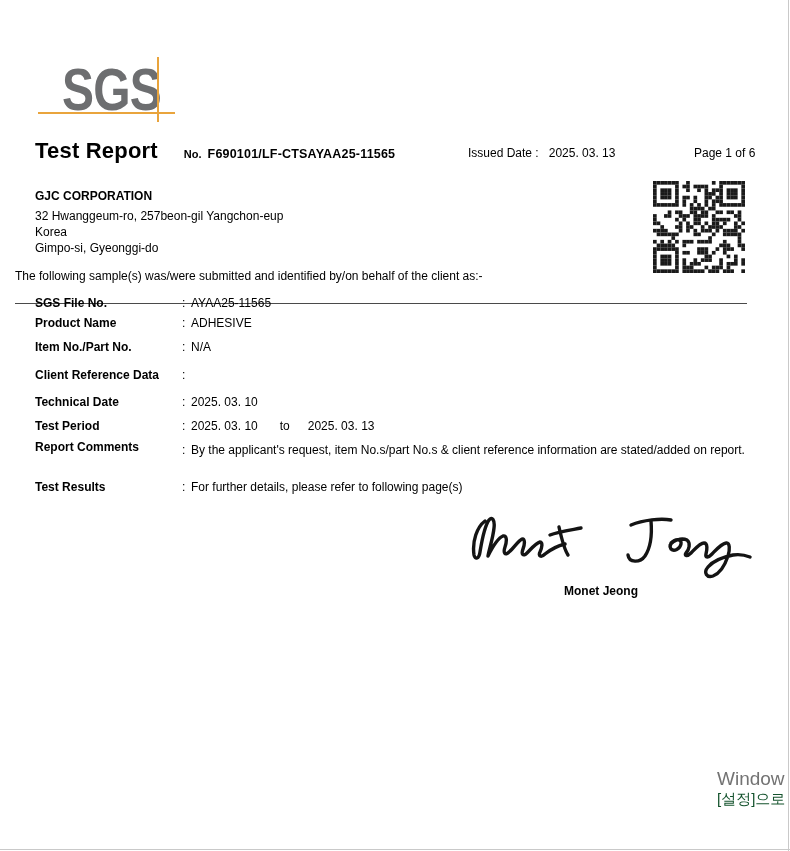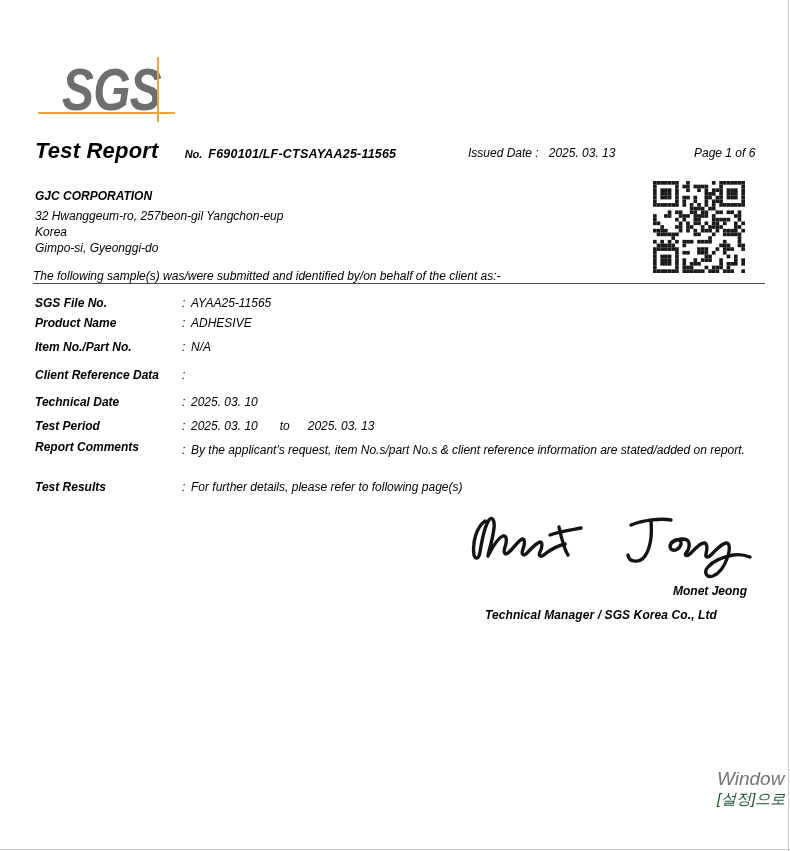--- a/index.html
+++ b/index.html
@@ -1,21 +1,20 @@
 <!DOCTYPE html>
 <html><head>
 <meta charset="utf-8">
 <style>
   * { margin:0; padding:0; box-sizing:border-box; }
   html,body { background:#fff; }
   .page {
     position:relative; width:790px; height:851px; background:#ffffff;
     font-family:"Liberation Sans","DejaVu Sans",sans-serif; color:#000;
     overflow:hidden;
-    font-style:italic;
   }
   
   .logo-wrap { position:absolute; left:62px; top:60px; }
   .logo-text {
     font-size:60px; font-weight:bold; color:#6d6e70; letter-spacing:-1px;
     line-height:1; transform:scaleX(0.8); transform-origin:left top; display:inline-block;
   }
   .logo-hline { position:absolute; left:38px; top:112px; width:137px; height:2px; background:#e9a43c; }
   .logo-vline { position:absolute; left:157px; top:57px; width:2px; height:65px; background:#e9a43c; }
   
@@ -27,37 +26,37 @@
   .issued-val { margin-left:10px; }
   .page-num { position:absolute; left:694px; top:146px; font-size:12px; }
   
   .client { position:absolute; left:35px; top:189px; }
   .client-name { font-size:12px; font-weight:bold; }
   .client-addr { margin-top:5px; font-size:12px; line-height:16px; }
   
   .qr { position:absolute; left:653px; top:181px; width:92px; height:92px; }
   .qr svg { width:92px; height:92px; fill:#1a1a1a; }
   
-  .intro { position:absolute; left:33px; top:269px; width:732px; font-size:12px;
-           padding-bottom:0; border-bottom:1px solid #4a4a4a; }
+  .intro { position:absolute; left:15px; top:269px; width:732px; font-size:12px;
+           padding-bottom:20px; border-bottom:1px solid #4a4a4a; }
   
   .fields { position:absolute; left:35px; top:0; width:730px; }
   .frow { position:absolute; left:0; font-size:12px; line-height:14px; width:730px; }
   .flabel { position:absolute; left:0; top:0; font-weight:bold; width:145px; }
   .fval { position:absolute; left:147px; top:0; width:580px; }
   .fval-inner { position:relative; padding-left:9px; display:block; }
   .colon { position:absolute; left:0; top:0; }
   .r1 { top:296px; } .r2 { top:316px; } .r3 { top:340px; } .r4 { top:368px; }
   .r5 { top:395px; } .r6 { top:419px; } .r7 { top:440px; } .r8 { top:480px; }
   .tp-to { margin-left:22px; } .tp-end { margin-left:18px; }
   .justify { text-align:justify; line-height:20px; }
   
   .sig-svg { position:absolute; left:455px; top:505px; }
   .sig-svg path { fill:none; stroke:#141414; stroke-width:3.4; stroke-linecap:round; stroke-linejoin:round; }
-  .sig-name { position:absolute; left:455px; top:584px; width:292px; text-align:right;
+  .sig-name { position:absolute; left:455px; top:584px; width:292px; text-align:center;
               font-size:12px; font-weight:bold; }
   .sig-title { position:absolute; left:455px; top:608px; width:292px; text-align:center;
                font-size:12px; font-weight:bold; letter-spacing:0.1px; }
   
   .wm1 { position:absolute; left:717px; top:768px; font-size:19px; color:#737373; white-space:nowrap; }
   .wm2 { position:absolute; left:717px; top:790px; font-size:15px; color:#14532d; white-space:nowrap; }
   
   .edge-r { position:absolute; left:788px; top:0; width:1px; height:851px; background:#c9c9c9; }
   .edge-b { position:absolute; left:0; top:849px; width:790px; height:1px; background:#c9c9c9; }
 </style>
@@ -471,21 +470,20 @@
 
   <svg class="sig-svg" width="300" height="80" viewBox="0 0 300 80" xmlns="http://www.w3.org/2000/svg">
     <path d="M30,16 C22,22 17,36 19,50 C20,55 24,54 25,47 C27,35 29,22 34,15 C37,11 40,15 39,23 C38,33 34,45 33,51 C37,43 43,33 48,31 C52,30 52,36 50,42 C48,48 50,51 54,47 C59,43 63,36 67,34 C70,33 70,39 68,44 C66,49 68,52 72,48 C76,44 81,38 85,37 C88,37 87,43 85,47 C83,51 86,53 90,49 C95,45 102,41 110,39"></path>
     <path d="M104,22 C106,31 109,44 113,50"></path>
     <path d="M95,30 C103,27 116,25 126,23"></path>
     <path d="M176,20 C188,15 206,13 216,15"></path>
     <path d="M196,16 C197,28 196,42 190,51 C185,58 174,58 173,50"></path>
     <path d="M216,38 C221,33 227,34 226,39 C225,44 219,47 216,44 C214,41 215,39 218,37 C222,34 228,33 232,35 C236,38 234,45 231,48 C229,51 232,52 236,48 C240,44 245,38 249,38 C253,38 252,45 251,49 C250,53 253,53 257,49 C261,45 266,39 271,38 C275,37 275,45 273,51 C270,60 266,68 258,71 C252,73 248,68 253,62 C258,56 268,52 278,50 C284,49 290,50 295,52"></path>
   </svg>
   <div class="sig-name">Monet Jeong</div>
-  <div class="sig-title">Technical Manager / SGS Korea Co., Ltd</div>
 
   <div class="wm1">Window</div>
   <div class="wm2">[설정]으로</div>
 
   <div class="edge-r"></div>
   <div class="edge-b"></div>
 
 </div>
 
 </body></html>

